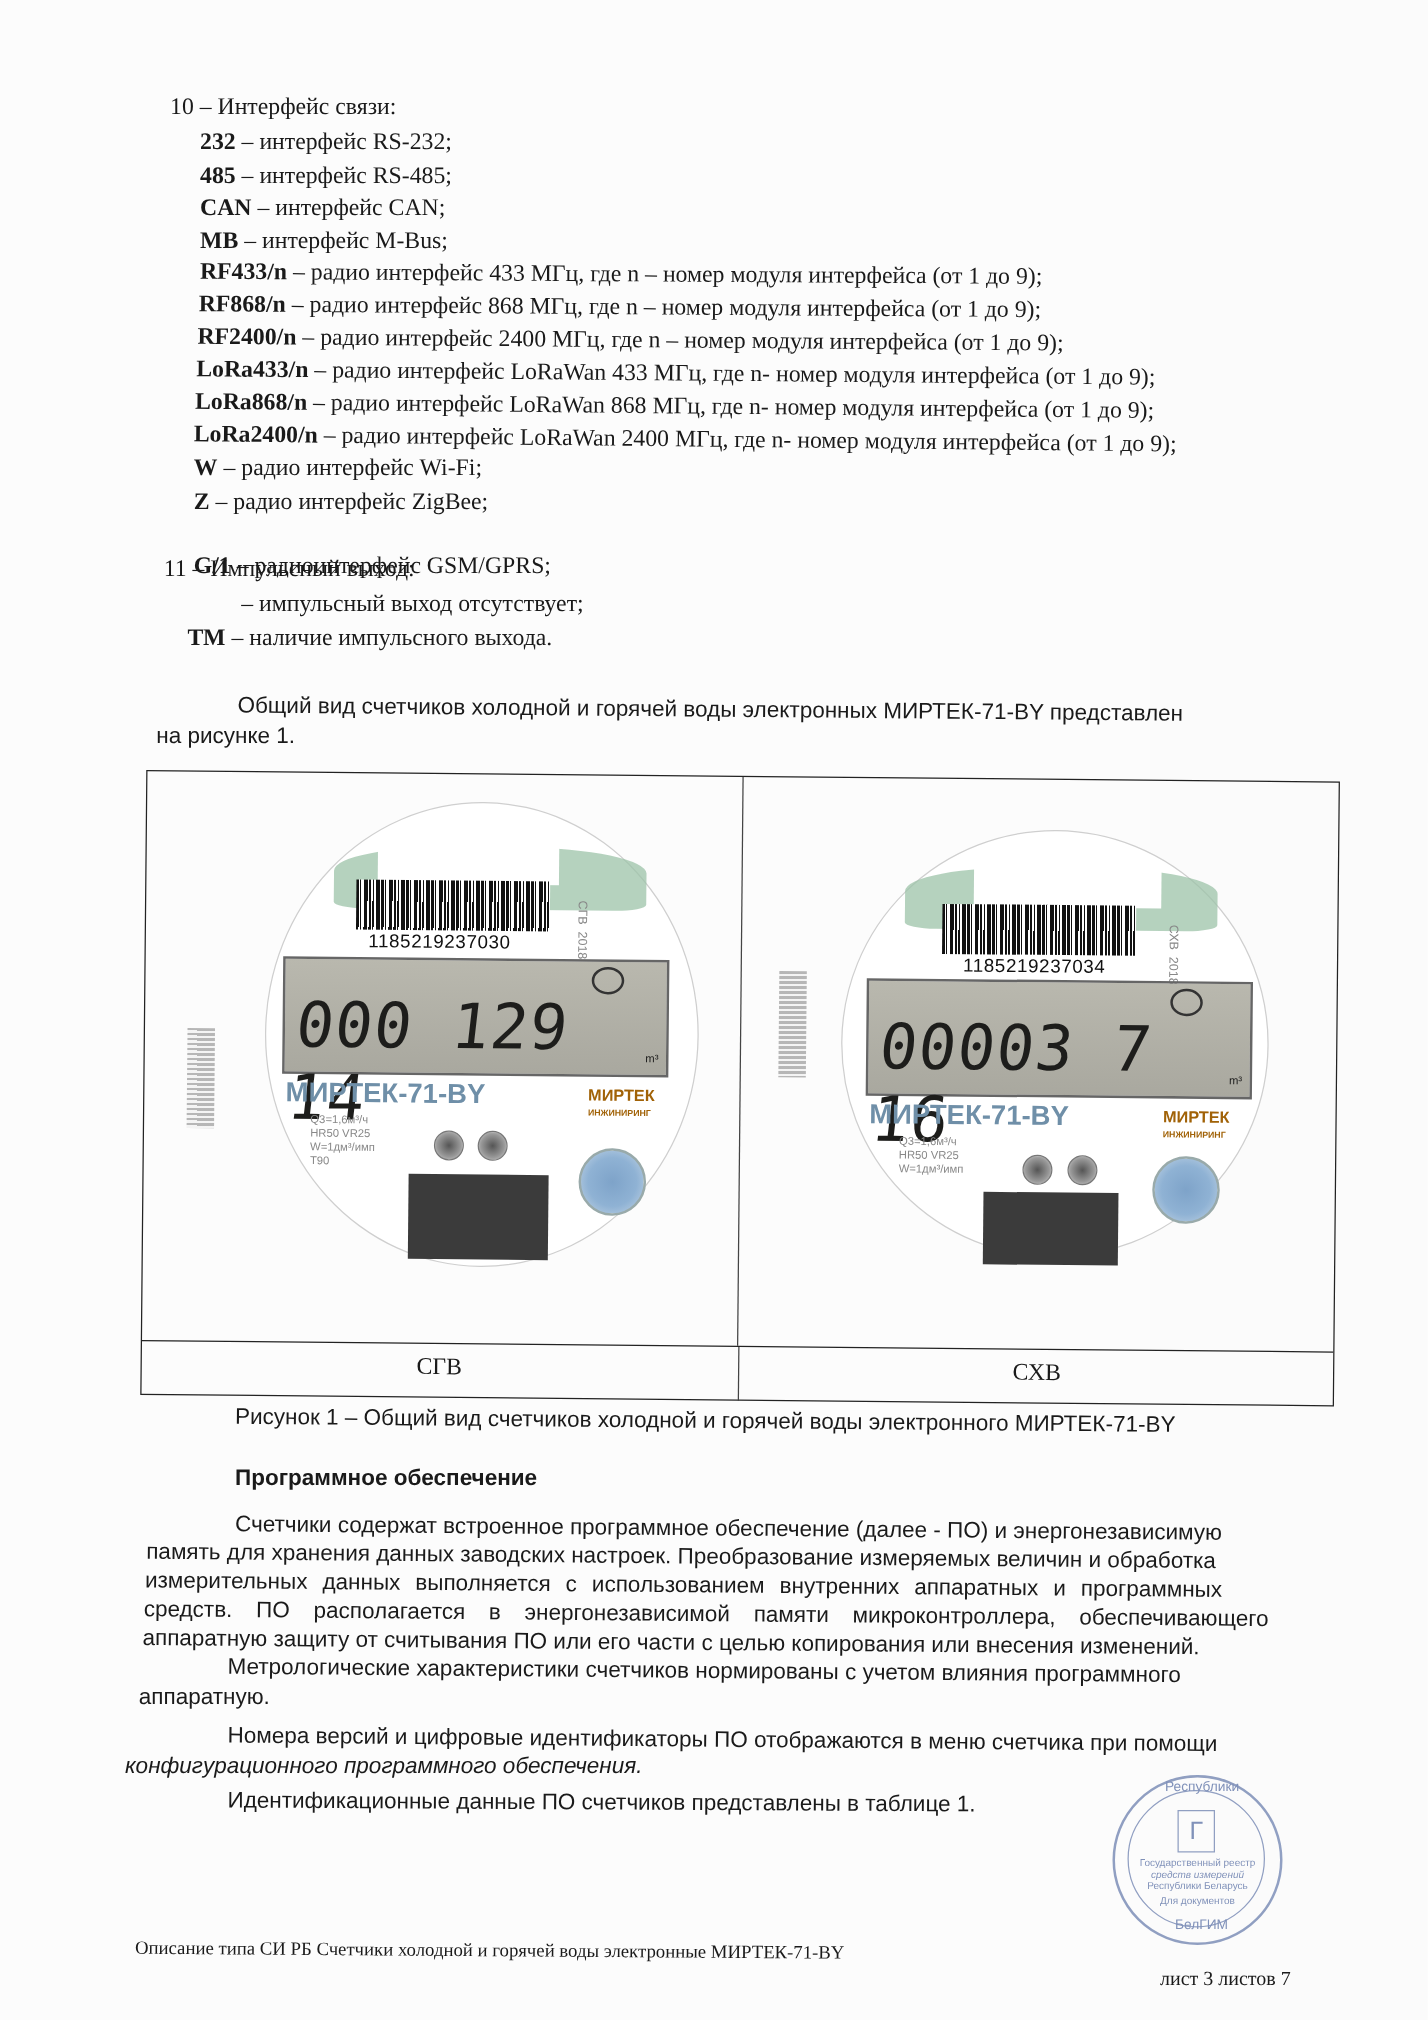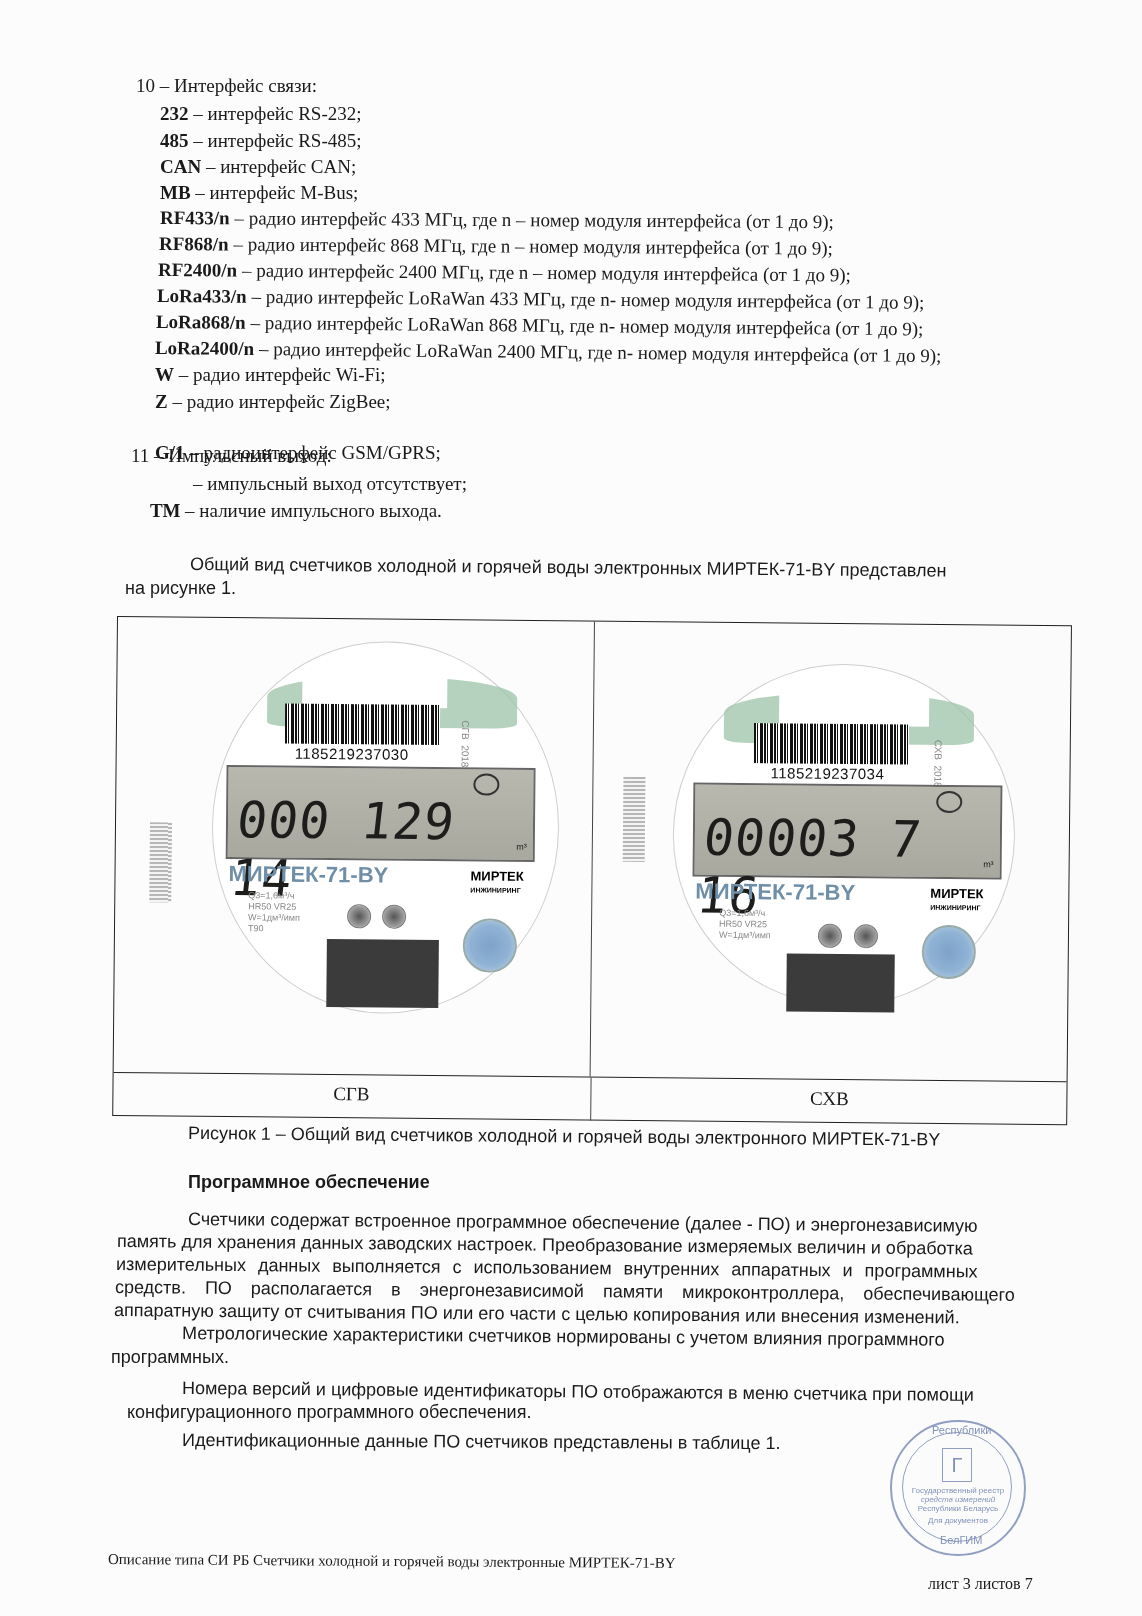--- a/index.html
+++ b/index.html
@@ -22,21 +22,21 @@
   .disc { position:absolute; border-radius:50%; border:1px solid #cfcfcf; background:#fff; }
   .pcb { position:absolute; background:#9cc3a8; border-radius:40% 40% 10% 10%; opacity:.75; }
   .label-sticker { position:absolute; background:#fff; }
   .barcode { position:absolute; height:40px;
       background:repeating-linear-gradient(90deg,#111 0 2px,#fff 2px 3px,#111 3px 4px,#fff 4px 6px,#111 6px 9px,#fff 9px 10px); }
   .serial { position:absolute; font-family:"Liberation Sans", sans-serif; font-size:15px; letter-spacing:.5px; color:#111; background:#fff; }
   .lcd { position:absolute; background:linear-gradient(#b9b8ae,#a9a89f); border:2px solid #666; }
   .lcd-digits { position:absolute; font-family:"DejaVu Sans Mono", monospace; font-size:50px; color:#1d1d1b;
                 letter-spacing:1px; transform:skewX(-6deg); }
   .brand { position:absolute; font-family:"Liberation Sans", sans-serif; font-weight:bold; color:#6f8fa8; font-size:22px; }
-  .brand2 { position:absolute; font-family:"Liberation Sans", sans-serif; font-weight:bold; color:#000000; font-size:13px; line-height:12px; }
+  .brand2 { position:absolute; font-family:"Liberation Sans", sans-serif; font-weight:bold; color:#a16207; font-size:13px; line-height:12px; }
   .spec { position:absolute; font-family:"Liberation Sans", sans-serif; font-size:9px; color:#888; line-height:11px; }
   .led { position:absolute; width:22px; height:22px; border-radius:50%; background:radial-gradient(#555,#999 60%,#ddd); border:1px solid #777; }
   .button { position:absolute; width:50px; height:50px; border-radius:50%; background:radial-gradient(#7ea3c9,#8fb2d4 55%,#c5d6e6); border:2px solid #9aa; }
   .darkbox { position:absolute; background:#3b3b3b; }
   .vert { position:absolute; font-family:"Liberation Sans", sans-serif; font-size:10px; color:#888; transform:rotate(90deg); transform-origin:left top; }
   .stamp { position:absolute; left:890px; top:1420px; width:132px; height:132px; border-radius:50%;
            border:2px solid #7e8fb8; color:#6b7fae; font-family:"Liberation Sans", sans-serif; opacity:.85; }
   .stamp .inner { position:absolute; left:10px; top:10px; width:108px; height:108px; border-radius:50%; border:1px solid #7e8fb8; }
   .stamp .logo { position:absolute; left:50px; top:26px; width:28px; height:32px; border:1.5px solid #7e8fb8; font-size:20px; text-align:center; line-height:32px; }
   .stamp .t { position:absolute; width:132px; text-align:center; font-size:8px; line-height:9px; }
@@ -139,24 +139,24 @@
 
   <div class="line narrow" style="left:188px;top:1171px;font-size:18px;font-weight:bold;">Программное обеспечение</div>
 
   <div class="line narrow" style="left:188px;top:1208px;font-size:18px;transform:rotate(0.5deg);transform-origin:left;">Счетчики содержат встроенное программное обеспечение (далее - ПО) и энергонезависимую</div>
   <div class="line narrow" style="left:117px;top:1230px;font-size:18px;word-spacing:0;transform:rotate(0.5deg);transform-origin:left;">память для хранения данных заводских настроек. Преобразование измеряемых величин и обработка</div>
   <div class="line narrow" style="left:116px;top:1253px;font-size:18px;word-spacing:7px;transform:rotate(0.5deg);transform-origin:left;">измерительных данных выполняется с использованием внутренних аппаратных и программных</div>
   <div class="line narrow" style="left:115px;top:1276px;font-size:18px;word-spacing:14px;transform:rotate(0.5deg);transform-origin:left;">средств. ПО располагается в энергонезависимой памяти микроконтроллера, обеспечивающего</div>
   <div class="line narrow" style="left:114px;top:1299px;font-size:18px;transform:rotate(0.5deg);transform-origin:left;">аппаратную защиту от считывания ПО или его части с целью копирования или внесения изменений.</div>
 
   <div class="line narrow" style="left:182px;top:1322px;font-size:18px;transform:rotate(0.5deg);transform-origin:left;">Метрологические характеристики счетчиков нормированы с учетом влияния программного</div>
-  <div class="line narrow" style="left:111px;top:1346px;font-size:18px;">программных.</div>
+  <div class="line narrow" style="left:111px;top:1346px;font-size:18px;">аппаратную.</div>
 
   <div class="line narrow" style="left:182px;top:1377px;font-size:18px;transform:rotate(0.5deg);transform-origin:left;">Номера версий и цифровые идентификаторы ПО отображаются в меню счетчика при помощи</div>
-  <div class="line narrow" style="left:127px;top:1401px;font-size:18px;">конфигурационного программного обеспечения.</div>
+  <div class="line narrow" style="left:100px;top:1401px;font-size:18px;font-style:italic;">конфигурационного программного обеспечения.</div>
 
   <div class="line narrow" style="left:182px;top:1429px;font-size:18px;transform:rotate(0.3deg);transform-origin:left;">Идентификационные данные ПО счетчиков представлены в таблице 1.</div>
 
   <div class="stamp">
     <div class="inner"></div>
     <div class="arc" style="left:40px;top:2px;">Республики</div>
     <div class="logo">Г</div>
     <div class="t" style="top:64px;">Государственный реестр</div>
     <div class="t" style="top:73px;font-style:italic;">средств измерений</div>
     <div class="t" style="top:82px;">Республики Беларусь</div>

